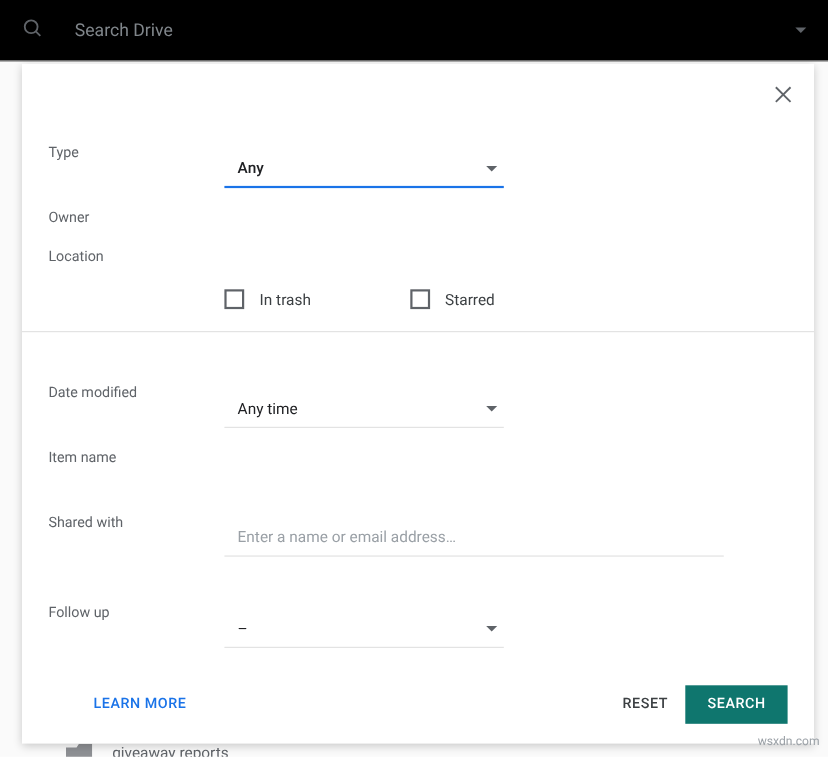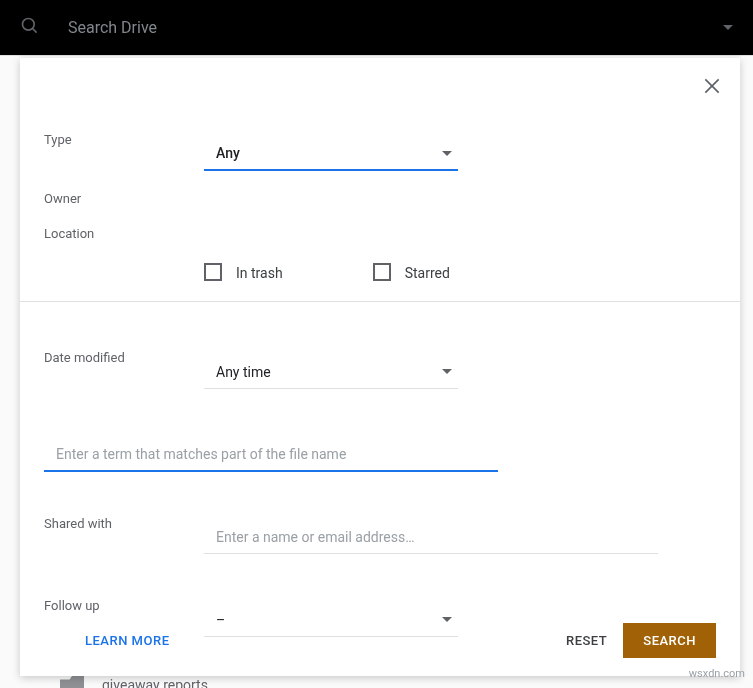--- a/index.html
+++ b/index.html
@@ -36,21 +36,21 @@
   .divider { height: 1px; background: #e0e0e0; margin: 6px 0 14px 0; }
 
   .txt-input { width: 454px; border: none; border-bottom: 1px solid #e0e0e0; font-size: 14px; padding: 8px 12px; outline: none; }
   .txt-input.focused { border-bottom: 2px solid #1a73e8; }
   .txt-input::placeholder { color: #9aa0a6; }
 
   .footer { position: absolute; bottom: 0; left: 0; right: 0; display: flex; align-items: center; padding: 18px 24px; }
   .learn { color: #1a73e8; font-size: 13px; font-weight: 500; letter-spacing: .5px; cursor: pointer; margin-left: 41px; }
   .spacer { flex: 1; }
   .btn-flat { font-size: 13px; font-weight: 500; color: #3c4043; letter-spacing: .5px; padding: 0 16px; cursor: pointer; text-align: right; }
-  .btn-primary { background: #a16207; color: #fff; font-size: 13px; font-weight: 500; letter-spacing: .5px; padding: 10px 20px; cursor: pointer; }
+  .btn-primary { background: #0f766e; color: #fff; font-size: 13px; font-weight: 500; letter-spacing: .5px; padding: 10px 20px; cursor: pointer; }
 
   .bg-folder-row { position: absolute; left: 60px; bottom: -6px; display: flex; align-items: center; gap: 18px; color: #5f6368; font-size: 14px; }
   .bg-folder-icon { width: 24px; height: 18px; background: #5f6368; clip-path: polygon(0 20%, 40% 20%, 50% 0, 100% 0, 100% 100%, 0 100%); opacity: .7; }
 
   .water { position: absolute; right: 8px; bottom: 8px; font-size: 11px; color: #9aa0a6; }
 </style>
 </head>
 <body>
 
 <div class="search-bar">
@@ -115,23 +115,21 @@
       <div class="row-label">Date modified</div>
       <div class="row-control">
         <div class="select normal">
           <span>Any time</span>
           <span class="chev"></span>
         </div>
       </div>
     </div>
 
     <div class="row">
-      <div class="row-control">
-        <input class="txt-input focused" placeholder="Enter a term that matches part of the file name" style="">
-      </div>
+      <div class="row-label">Item name</div>
     </div>
 
 
     <div class="row">
       <div class="row-label">Shared with</div>
       <div class="row-control">
         <input class="txt-input" placeholder="Enter a name or email address…" style="">
       </div>
     </div>
 

